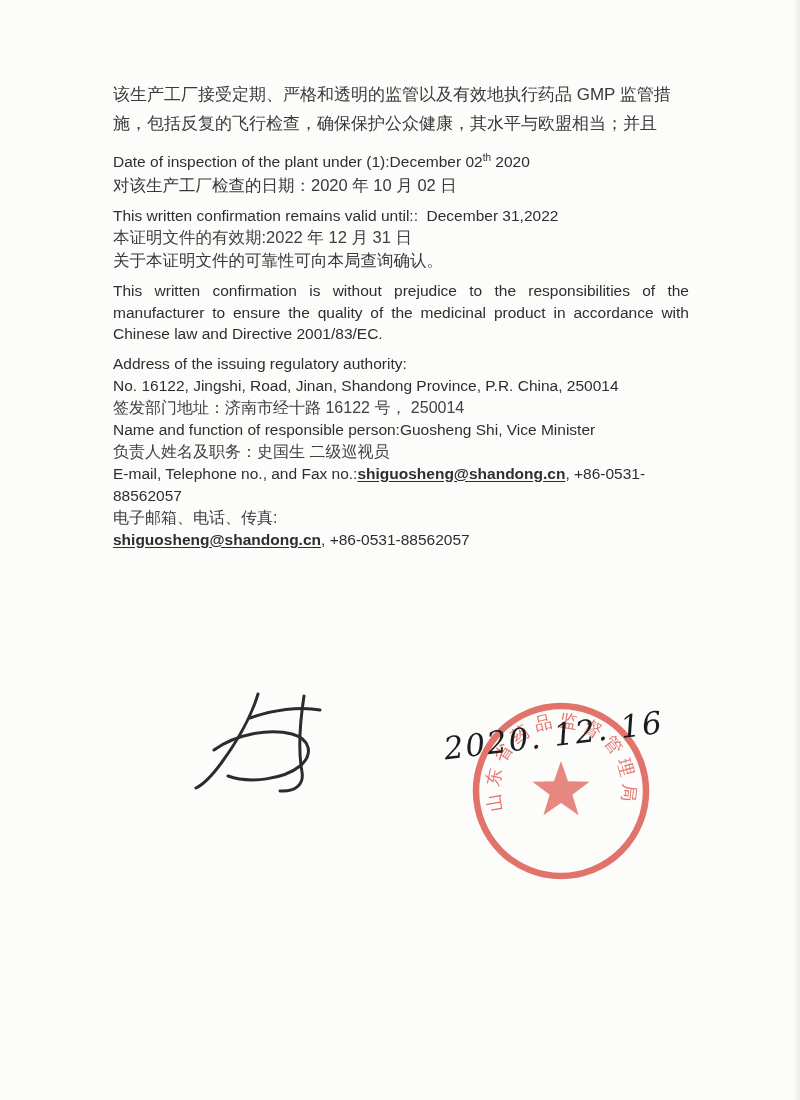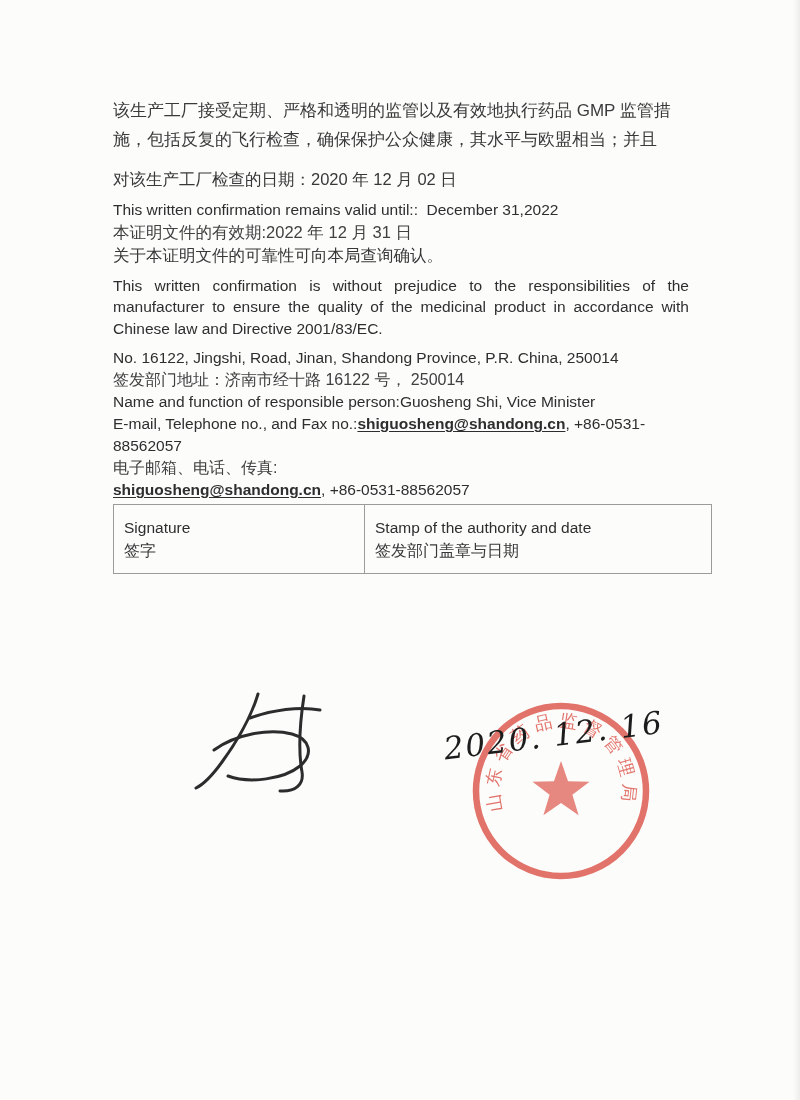--- a/index.html
+++ b/index.html
@@ -9,21 +9,21 @@
     position:relative;
     font-family:"Liberation Sans", sans-serif;
     color:#2e2e2e;
     overflow:hidden;
   }
   .scan-edge {
     position:absolute; right:0; top:0; width:7px; height:100%;
     background:linear-gradient(to left, rgba(0,0,0,0.06), rgba(0,0,0,0));
   }
   .content {
-    position:absolute; left:113px; top:96px; width:576px;
+    position:absolute; left:113px; top:80px; width:576px;
   }
   .para { margin:0 0 0 0; }
   .gap-lg { margin-bottom:13px; }
   .gap    { margin-bottom:8px; }
   .en  { font-size:15.5px; line-height:21.5px; text-align:justify; }
   .en-left { font-size:15.5px; line-height:21.5px; text-align:left; }
   .cn  { font-size:16.5px; line-height:24px; color:#383838; }
   .cn-big { font-size:17px; line-height:29px; color:#3a3a3a; }
   .cn-addr { font-size:16px; line-height:22px; color:#404040; }
   .addr-line { font-size:15.5px; line-height:22px; }
@@ -68,56 +68,45 @@
 <body>
 
 <div class="content">
 
   <div class="para gap-lg">
     <div class="cn-big">该生产工厂接受定期、严格和透明的监管以及有效地执行药品 GMP 监管措施，包括反复的飞行检查，确保保护公众健康，其水平与欧盟相当；并且</div>
   </div>
 
 
   <div class="para gap">
-    <div class="cn">对该生产工厂检查的日期：2020 年 12 月 02 日</div>
+    <div class="en-left"><span>Date of inspection of the plant under (1):December 02</span><sup>th</sup><span> 2020</span></div>
+    <div class="cn">对该生产工厂检查的日期：2020 年 10 月 02 日</div>
   </div>
 
   <div class="para gap">
     <div class="en-left">This written confirmation remains valid until::&nbsp;&nbsp;December 31,2022</div>
     <div class="cn-addr" style="font-size:16.5px; line-height:23px;">本证明文件的有效期:2022 年 12 月 31 日</div>
     <div class="cn" style="line-height:23px;">关于本证明文件的可靠性可向本局查询确认。</div>
   </div>
 
   <div class="para gap">
     <div class="en">This written confirmation is without prejudice to the responsibilities of the manufacturer to ensure the quality of the medicinal product in accordance with Chinese law and Directive 2001/83/EC.</div>
   </div>
 
   <div class="para">
+    <div class="addr-line">Address of the issuing regulatory authority:</div>
     <div class="addr-line">No. 16122, Jingshi, Road, Jinan, Shandong Province, P.R. China, 250014</div>
     <div class="cn-addr">签发部门地址：济南市经十路 16122 号，&nbsp;250014</div>
     <div class="addr-line">Name and function of responsible person:Guosheng Shi, Vice Minister</div>
+    <div class="cn-addr">负责人姓名及职务：史国生 二级巡视员</div>
     <div class="addr-line"><span>E-mail, Telephone no., and Fax no.:</span><span class="u">shiguosheng@shandong.cn</span><span>, +86-0531-88562057</span></div>
     <div class="cn-addr">电子邮箱、电话、传真:</div>
     <div class="addr-line"><span class="u">shiguosheng@shandong.cn</span><span>, +86-0531-88562057</span></div>
   </div>
 
-  <table class="sig-table">
-    <tbody>
-        <tr>
-      <td class="sig-cell">
-        <div class="cell-label-en">Signature</div>
-        <div class="cell-label-cn">签字</div>
-      </td>
-      <td class="stamp-cell">
-        <div class="cell-label-en">Stamp of the authority and date</div>
-        <div class="cell-label-cn">签发部门盖章与日期</div>
-      </td>
-    </tr>
-  </tbody>
-    </table>
 
 </div>
 
 <svg class="signature-overlay" viewBox="0 0 160 110">
   <g fill="none" stroke="#1b1b1b" stroke-width="3" stroke-linecap="round" opacity="0.92">
     <path d="M66,6 C60,26 46,52 30,74 C22,85 12,96 4,100"></path>
     <path d="M22,62 C44,46 78,40 100,46 C118,51 122,66 108,78 C92,91 58,96 36,88"></path>
     <path d="M58,30 C80,22 108,18 128,22"></path>
     <path d="M112,8 C108,34 106,62 110,84 C112,96 104,104 88,103"></path>
   </g>

